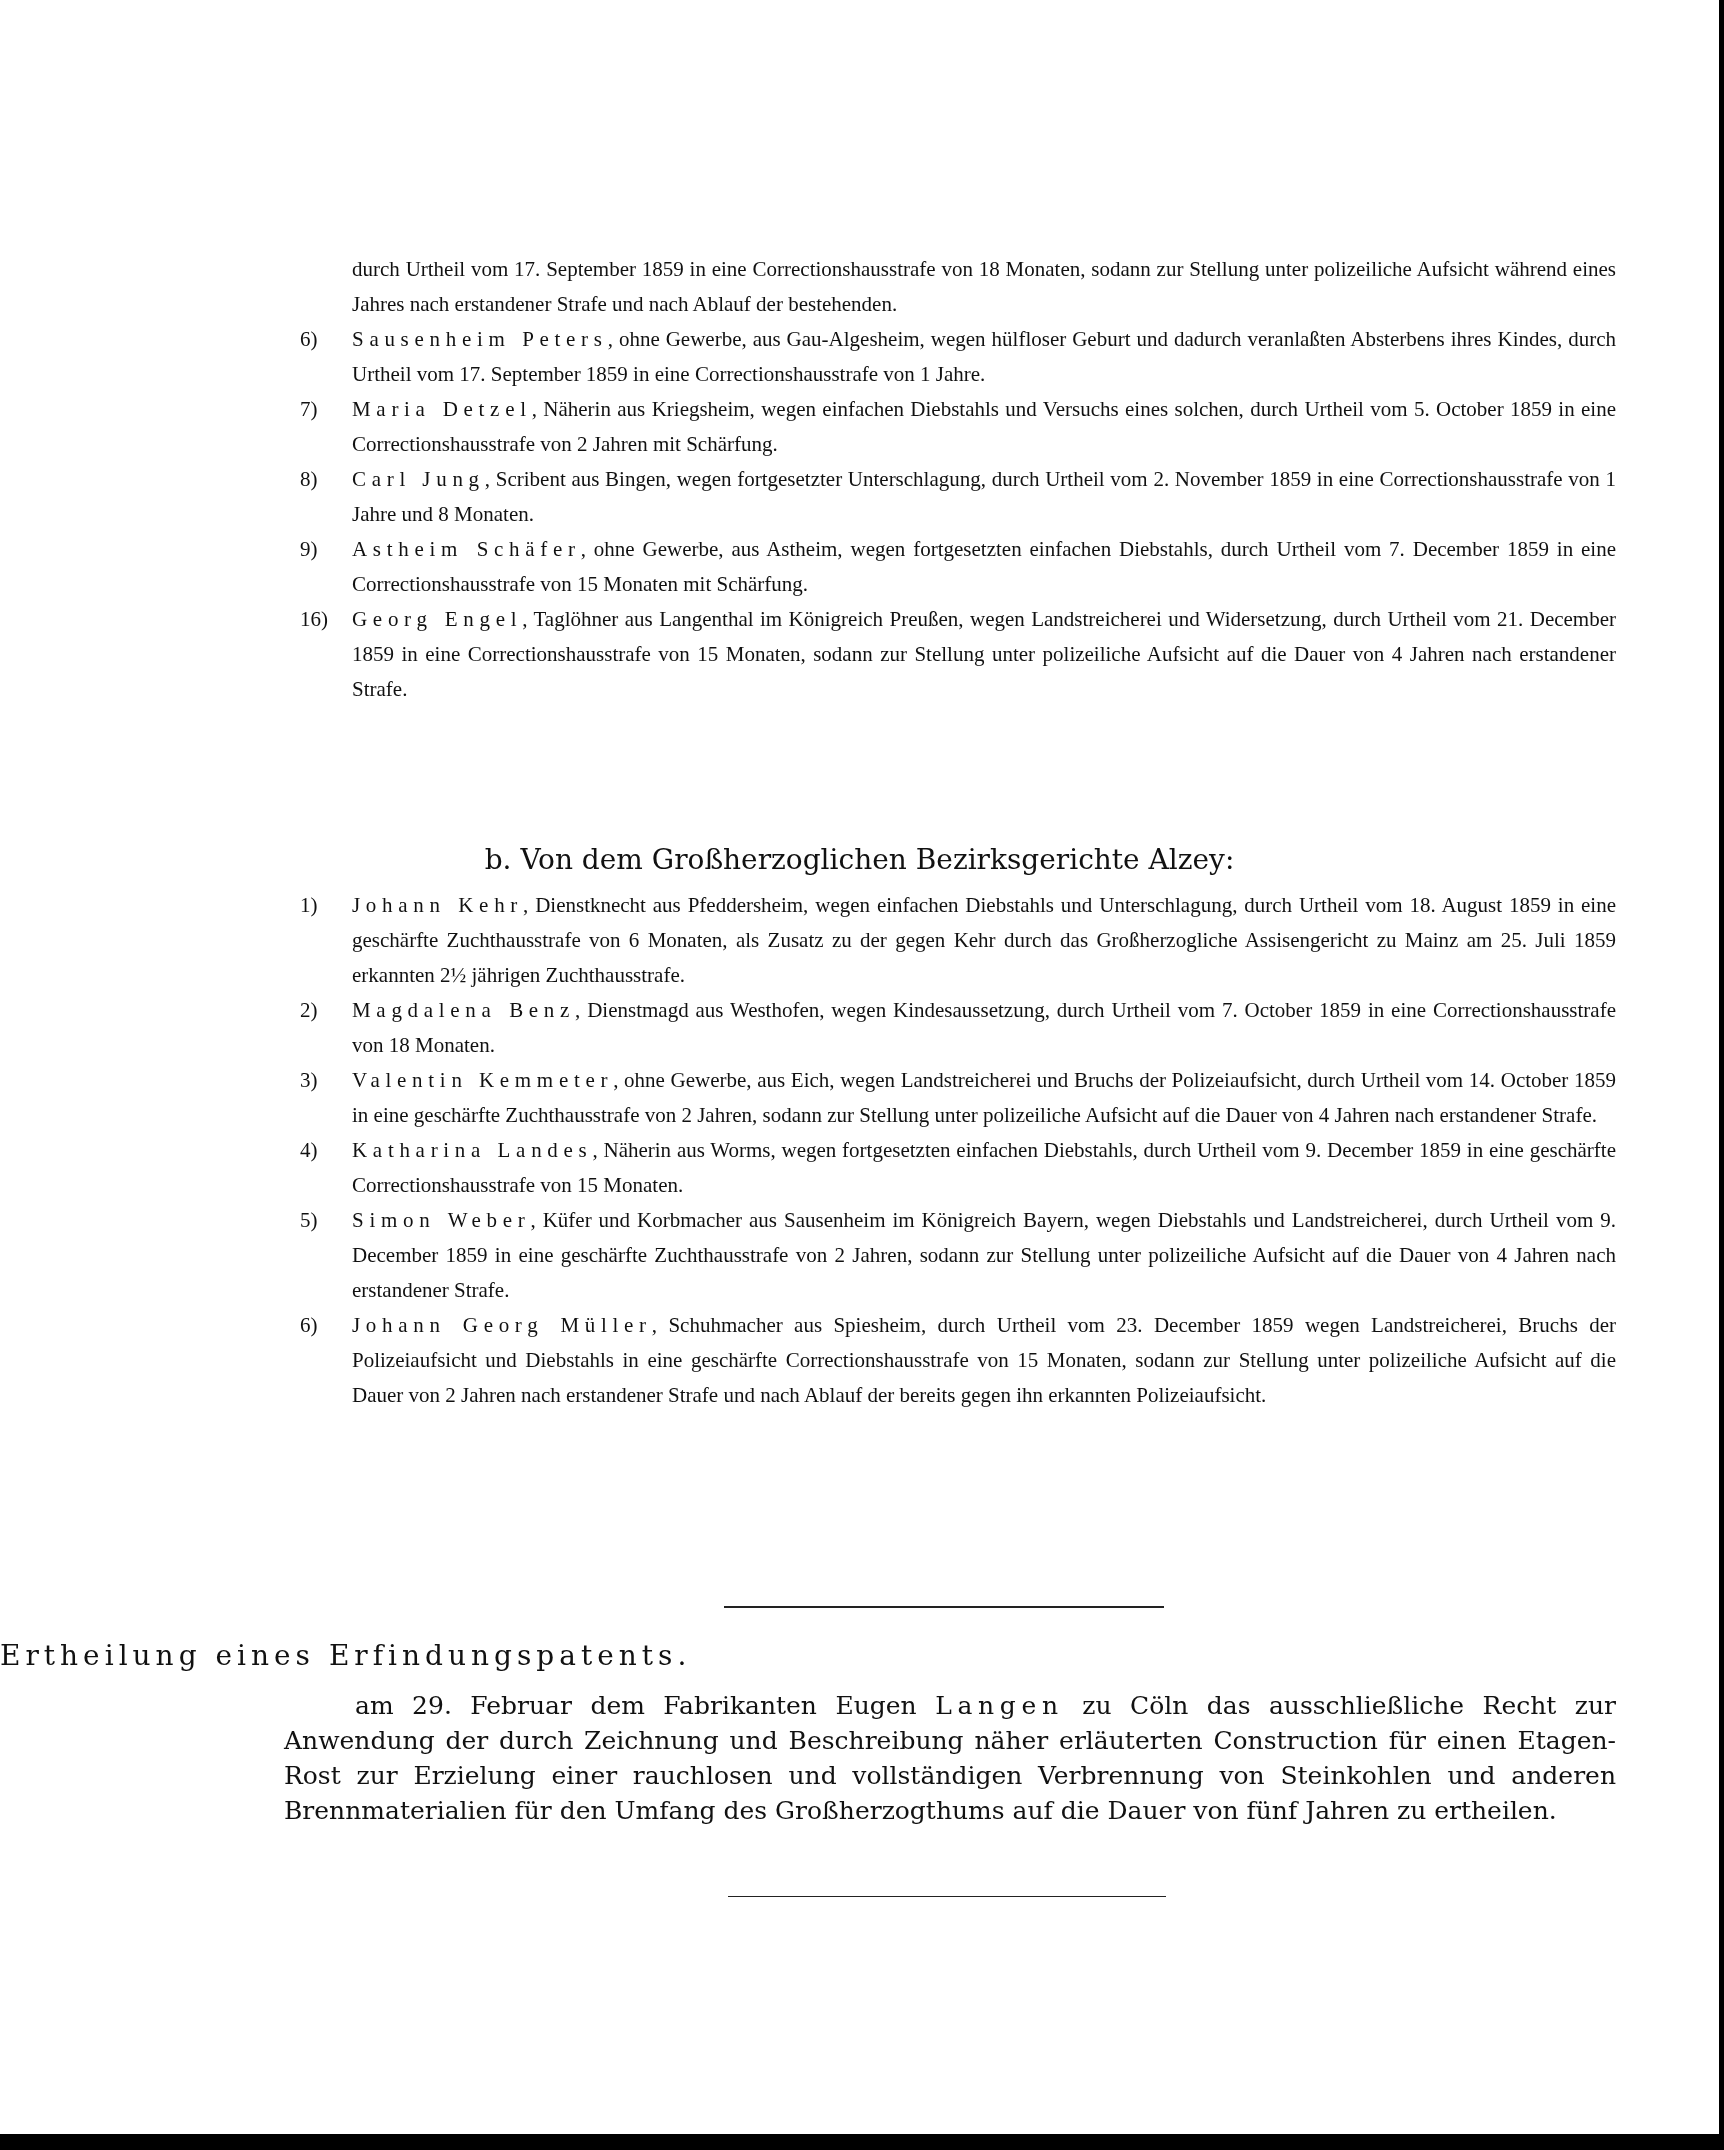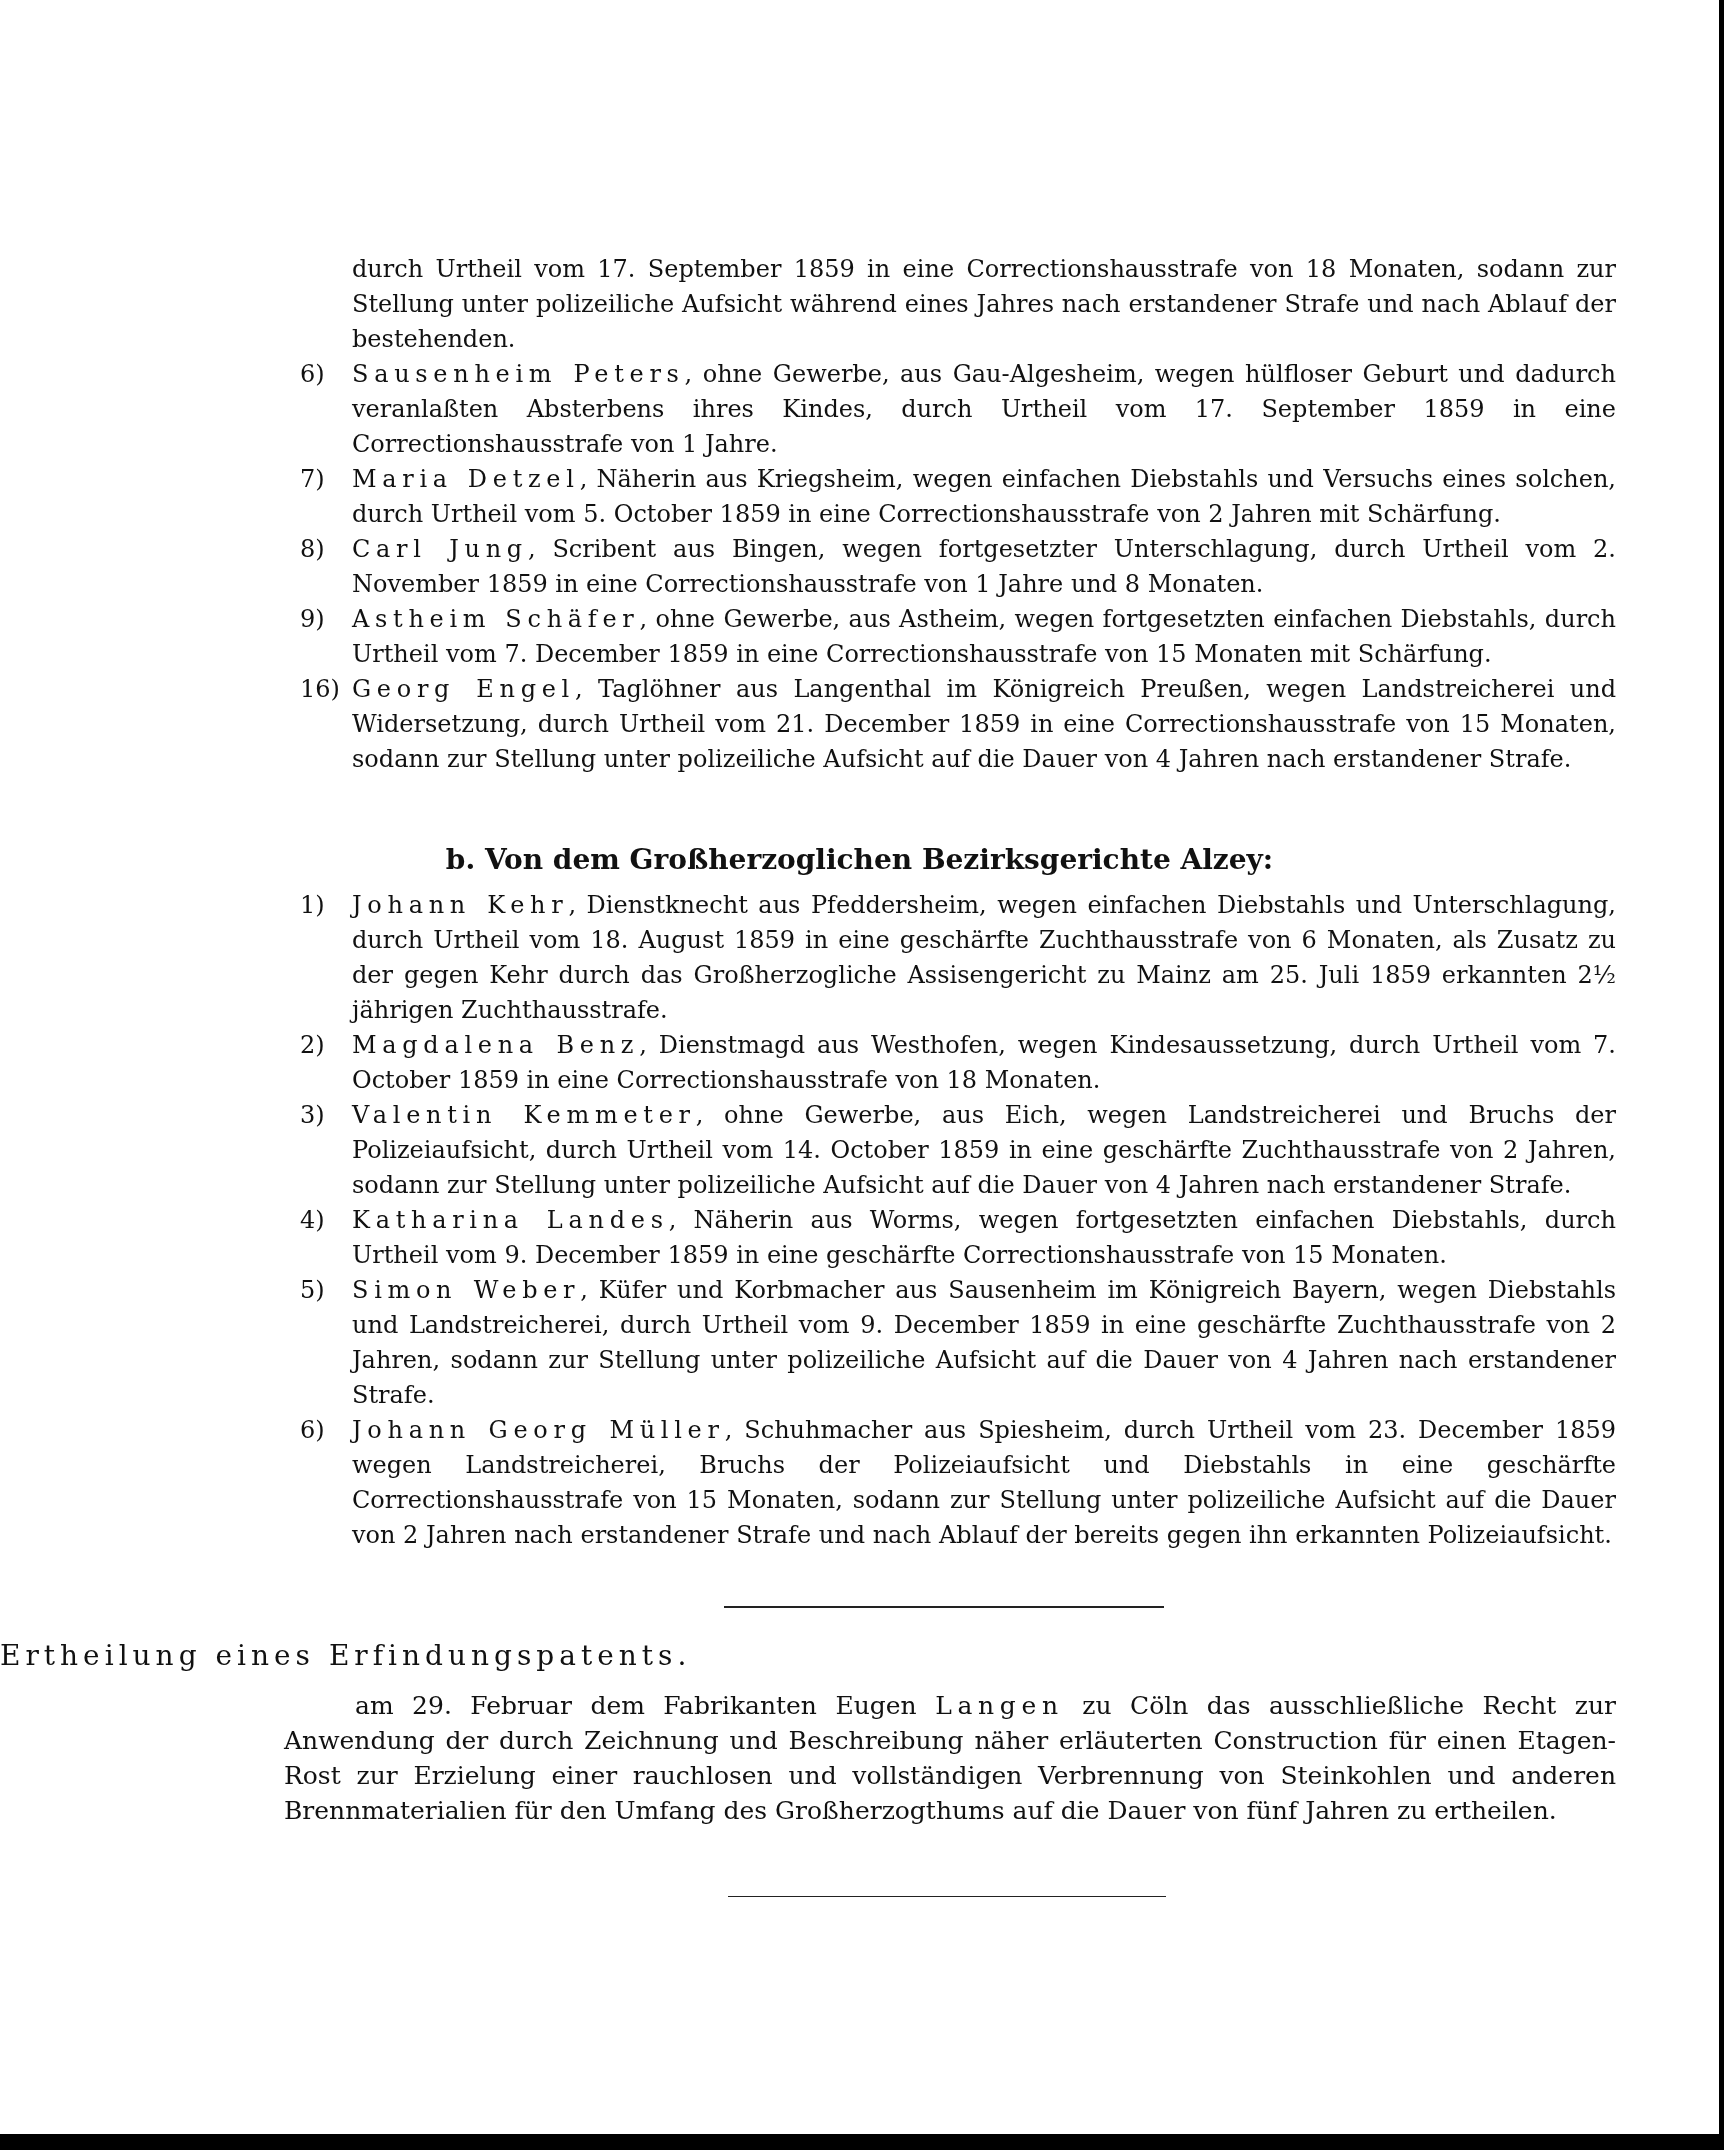--- a/index.html
+++ b/index.html
@@ -6,25 +6,25 @@
     body {
       width: 1724px; height: 2151px; background: #000; position: relative; overflow: hidden;
       font-family: "DejaVu Serif", "Liberation Serif", serif; color: #111;
     }
     .page {
       position: absolute; left: 0; top: 0; width: 1719px; height: 2134px; background: #fff;
     }
     .header { position: absolute; top: 164px; left: 0; width: 100%; height: 57px; }
     .page-number { position: absolute; left: 274px; top: 7px; font-size: 31px; font-weight: bold; font-family: "Liberation Serif", serif; }
     .issue-number { position: absolute; left: 889px; top: 0; font-size: 41px; font-weight: bold; font-style: italic; font-family: "Liberation Serif", serif; border-bottom: 2.8px solid #111; padding: 0 2.8px 1.4px 2.8px; letter-spacing: 4.2px; }
-    .body-text { position: absolute; left: 352px; width: 1264px; font-size: 24px; line-height: 35px; text-align: justify; text-align-last: left; }
+    .body-text { position: absolute; left: 352px; width: 1264px; font-size: 21px; line-height: 35px; text-align: justify; text-align-last: left; font-family: Liberation Serif, serif; }
     .item { position: relative; margin: 0; padding-left: 0; }
     .item .num { position: absolute; left: -52px; width: 47px; text-align: right; }
     .spaced { letter-spacing: 5.7px; }
-    .sect-b { position: absolute; top: 843px; left: 0; width: 100%; text-align: center; font-size: 28px; font-weight: bold; }
+    .sect-b { position: absolute; top: 843px; left: 0; width: 100%; text-align: center; font-size: 28px; }
     .rule { position: absolute; height: 2.1px; background: #222; }
     .patent-title { position: absolute; top: 1639px; left: 0; width: 1619px; text-align: left; font-size: 28px; letter-spacing: 5px; }
     .patent-body { position: absolute; top: 1688px; left: 284px; width: 1332px; font-size: 25px; line-height: 35px; text-align: justify; }
     .patent-intro { text-indent: 106px; margin: 0; }
     .patent-text { text-indent: 71px; margin: 0; text-align: justify; }
   </style>
 </head>
 <body>
 
 <div class="page">

